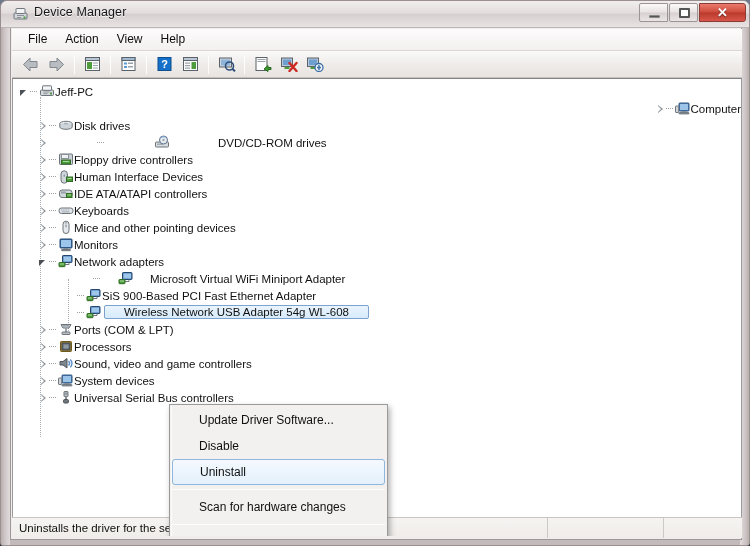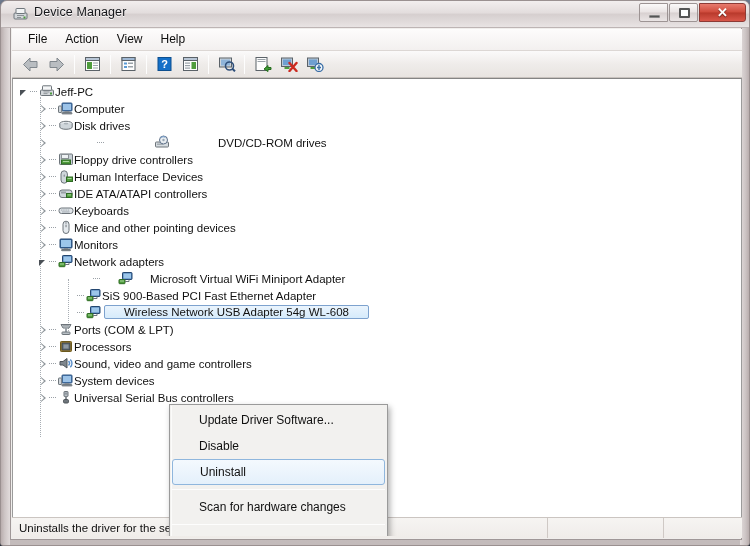--- a/index.html
+++ b/index.html
@@ -393,21 +393,21 @@
               <rect x="1.5" y="6" width="13" height="5.5" rx="1" fill="#d5d9dc" stroke="#6d747a"></rect>
               <rect x="3.5" y="1.8" width="9" height="4.5" rx="0.6" fill="#f4f6f7" stroke="#6d747a"></rect>
               <rect x="4.5" y="7.5" width="6" height="0.9" fill="#8b9196"></rect>
               <rect x="4.5" y="9.2" width="4" height="0.9" fill="#8b9196"></rect>
               <rect x="11" y="8.5" width="2" height="2" fill="#4c9a3f"></rect>
             </svg>
           </span>
           <span class="lbl">Jeff-PC</span>
         </div>
 
-        <div class="trow" style="padding-left:19px;">
+        <div class="trow" style="padding-left:19px;justify-content:flex-end;">
           <span class="arrow collapsed"></span>
           <span class="dots"></span>
           <span class="ico">
             <svg width="16" height="15" viewBox="0 0 16 15">
               <rect x="4" y="2" width="10" height="8" rx="0.8" fill="#4f7fb5" stroke="#2e5481"></rect>
               <rect x="5" y="3" width="8" height="6" fill="#9cc3e8"></rect>
               <rect x="6.5" y="10.2" width="5" height="1.4" fill="#7f868c"></rect>
               <rect x="4" y="11.6" width="10" height="1.3" rx="0.5" fill="#9aa1a7" stroke="#6d747a"></rect>
               <rect x="0.5" y="5" width="3.2" height="6.5" rx="0.6" fill="#cfd5da" stroke="#6d747a"></rect>
             </svg>

